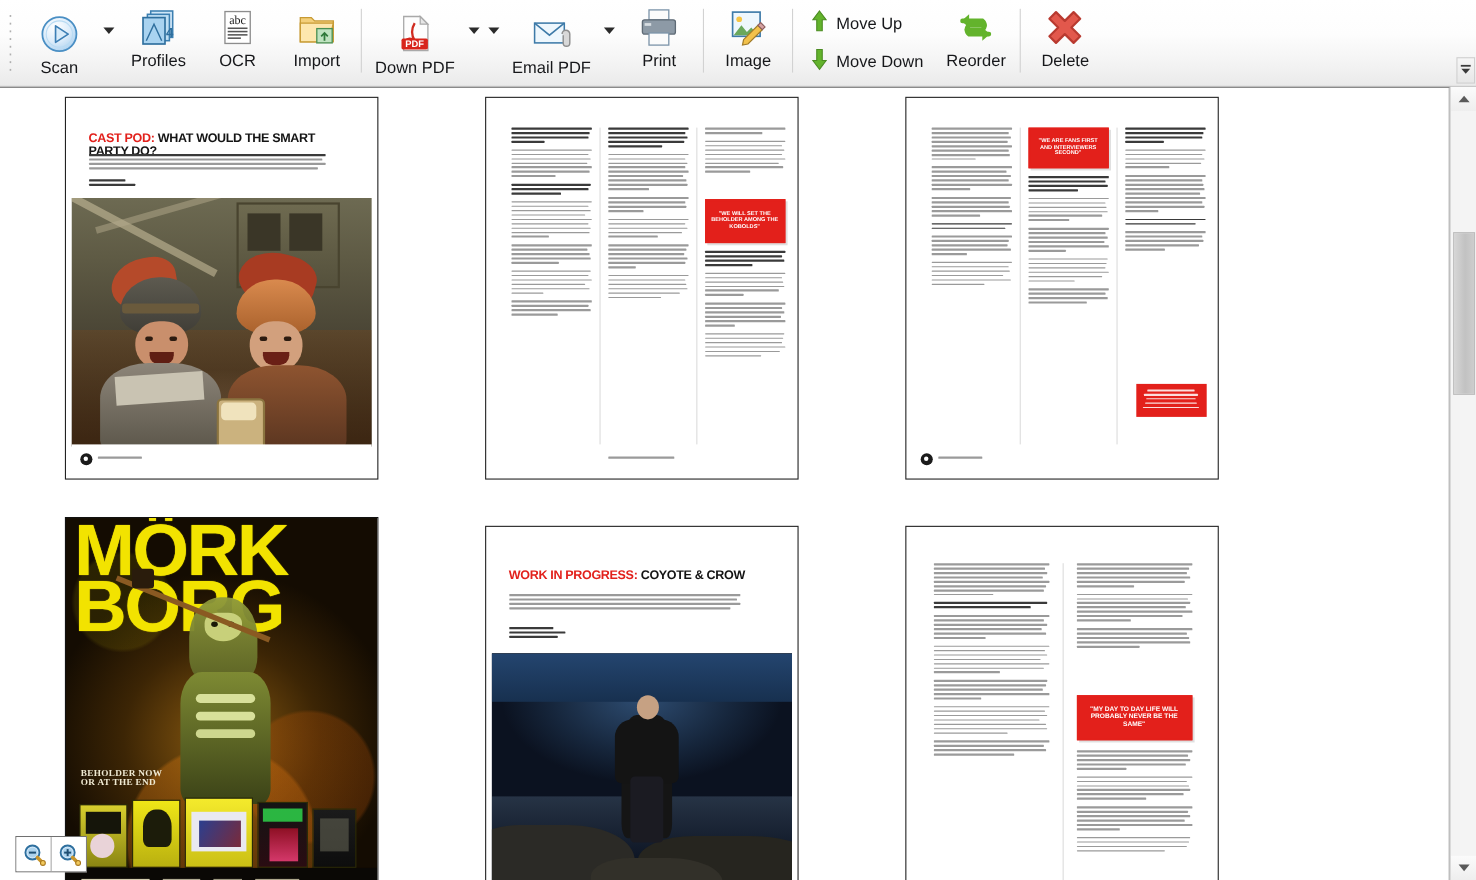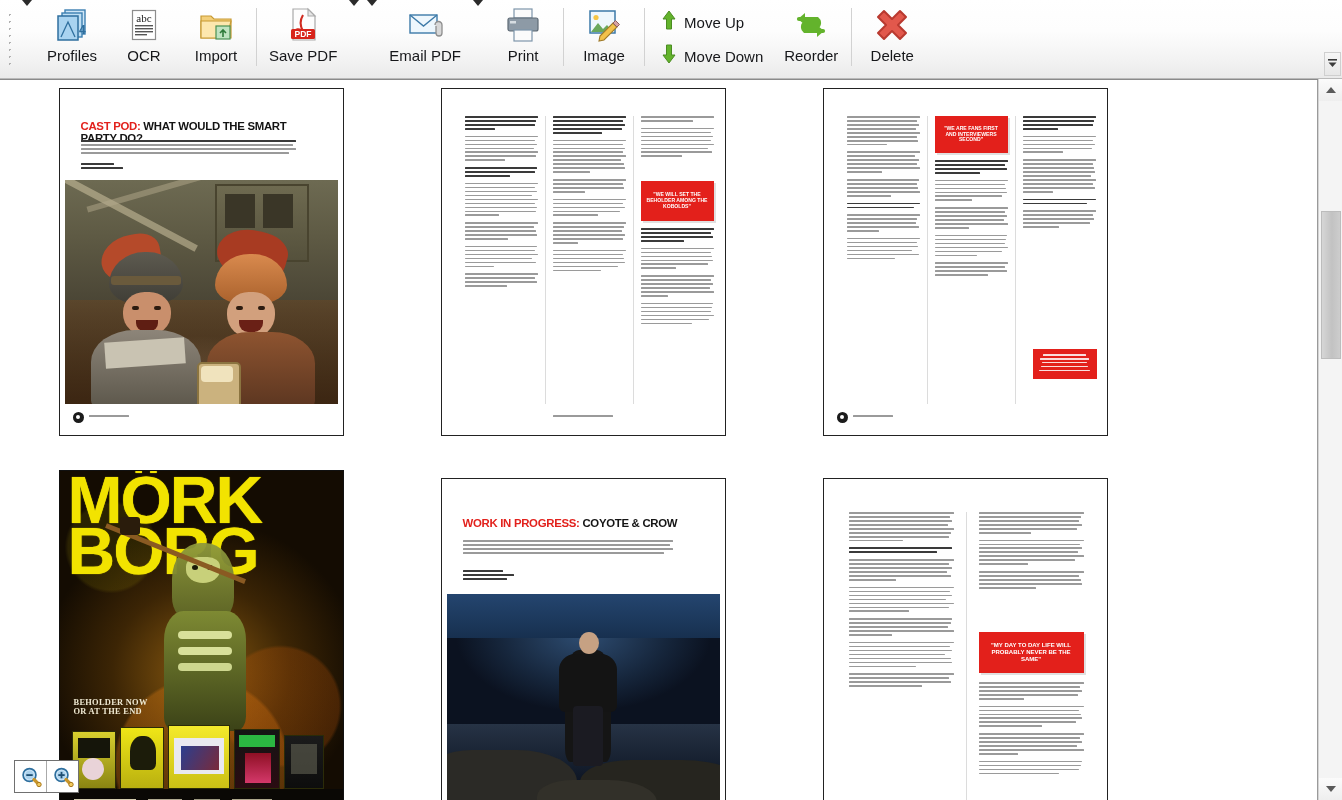--- a/index.html
+++ b/index.html
@@ -54,21 +54,21 @@
     height: 40px; width: 44px;
     display: flex; align-items: center; justify-content: center;
   }
   .tb-label {
     font-size: 15px;
     color: #16171a;
     margin-top: 2px;
     white-space: nowrap;
     font-family: "Liberation Sans", sans-serif;
   }
-  .tb-withcaret { display: flex; align-items: flex-start; }
+  .tb-withcaret { display: flex; align-items: center; }
   .tb-caret {
     display:flex; align-items:center; justify-content:center;
     width: 18px;
     padding-bottom: 22px;
     cursor: default;
   }
   .caret-glyph {
     width: 0; height: 0;
     border-left: 5px solid transparent;
     border-right: 5px solid transparent;
@@ -307,20 +307,37 @@
 
 <div id="toolbar">
 
   <div id="toolbar-grip">
     <div class="grip-dots"></div>
   </div>
 
   <div class="tb-group">
 
     <div class="tb-withcaret">
+      <div class="tb-item">
+        <div class="tb-icon">
+          <svg width="40" height="40" viewBox="0 0 40 40">
+            <defs>
+              <radialGradient id="gScan" cx="38%" cy="30%" r="78%">
+                <stop offset="0%" stop-color="#ffffff"></stop>
+                <stop offset="55%" stop-color="#dcecfa"></stop>
+                <stop offset="100%" stop-color="#a9cfee"></stop>
+              </radialGradient>
+            </defs>
+            <circle cx="20" cy="20" r="15.5" fill="url(#gScan)" stroke="#4a8fc4" stroke-width="1.6"></circle>
+            <circle cx="20" cy="20" r="12" fill="none" stroke="#b9dbf3" stroke-width="1"></circle>
+            <path d="M16.5 12.5 L28 20 L16.5 27.5 Z" fill="#d9ecfa" stroke="#3d7fb5" stroke-width="1.5" stroke-linejoin="round"></path>
+          </svg>
+        </div>
+        <div class="tb-label">Scan</div>
+      </div>
       <div class="tb-caret">
         <div class="caret-glyph"></div>
       </div>
     </div>
 
     <div class="tb-item">
       <div class="tb-icon">
         <svg width="40" height="40" viewBox="0 0 40 40">
           <rect x="13" y="5" width="20" height="24" fill="#cfe6f7" stroke="#3c7fb1" stroke-width="1.4"></rect>
           <rect x="10" y="8" width="20" height="24" fill="#bfdff4" stroke="#3c7fb1" stroke-width="1.4"></rect>
@@ -369,21 +386,21 @@
       <div class="tb-item">
         <div class="tb-icon">
           <svg width="40" height="40" viewBox="0 0 40 40">
             <path d="M10 4 h15 l7 7 v24 H10 Z" fill="#fdfdfd" stroke="#a9a9a9" stroke-width="1.2"></path>
             <path d="M25 4 v7 h7 Z" fill="#e6e6e6" stroke="#a9a9a9" stroke-width="1.1"></path>
             <path d="M20 10 c-3 5 -3 11 0 16 c-4 -3 -8 -2 -8 1 c0 3 5 2 8 -3" fill="none" stroke="#d02b20" stroke-width="2.1"></path>
             <rect x="8" y="24" width="24" height="10" rx="1.5" fill="#d8241b"></rect>
             <text x="20" y="32" text-anchor="middle" font-size="8.5" font-weight="bold" font-family="Liberation Sans, sans-serif" fill="#ffffff">PDF</text>
           </svg>
         </div>
-        <div class="tb-label">Save PDF</div>
+        <div class="tb-label">Down PDF</div>
       </div>
       <div class="tb-caret">
         <div class="caret-glyph"></div>
       </div>
     </div>
 
     <div class="tb-withcaret">
       <div class="tb-caret">
         <div class="caret-glyph"></div>
       </div>

